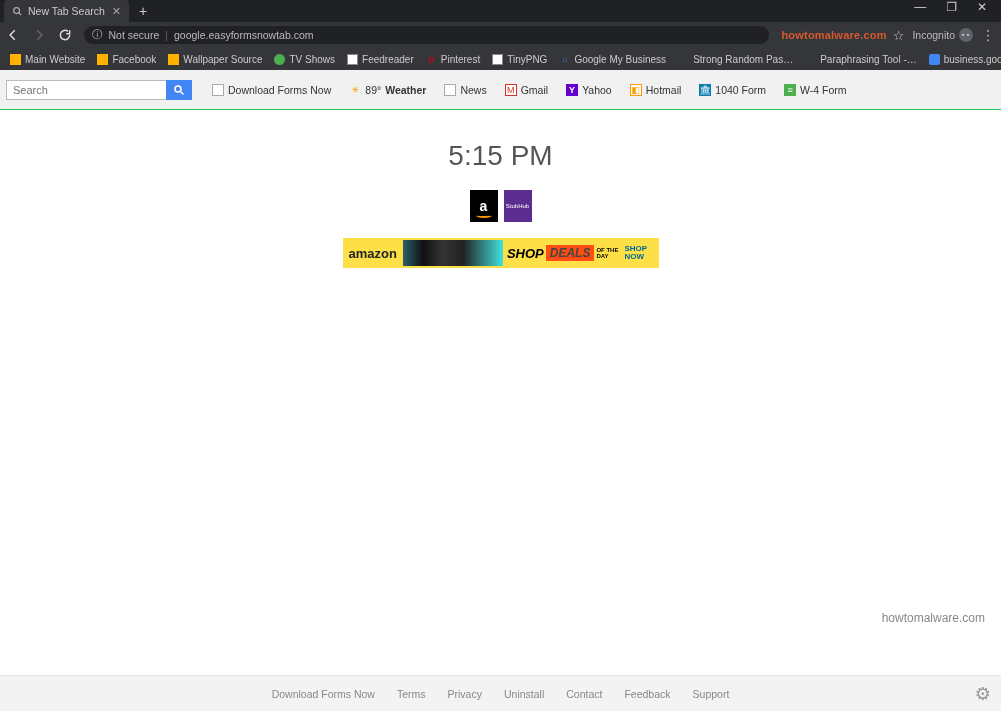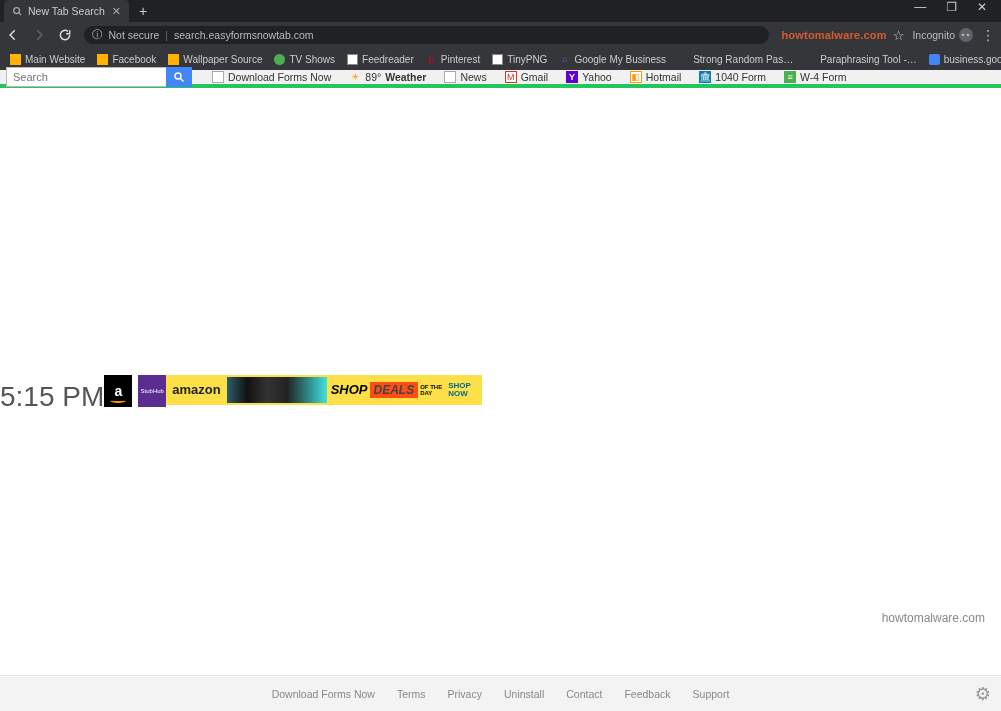--- a/index.html
+++ b/index.html
@@ -28,36 +28,36 @@
   .bm .ic { width: 11px; height: 11px; display: inline-flex; align-items: center; justify-content: center; font-size: 9px; }
   .ic.yellow { background: #ffb300; }
   .ic.green { background: #4caf50; border-radius: 50%; }
   .ic.pin { color: #bd081c; font-weight: bold; }
   .ic.paper { background: #fff; border: 1px solid #888; }
   .ic.gmb { color: #4285f4; }
   .ic.key { color: #888; }
   .ic.ptool { color: #888; }
   .ic.google { background: #4285f4; border-radius: 2px; }
   
-  .page-toolbar { background: #f1f1f1; border-bottom: 4px solid #22c55e; display: flex; align-items: center; height: 18px; padding: 0 6px; gap: 10px; flex: 0 0 auto; }
+  .page-toolbar { background: #f1f1f1; border-bottom: 1px solid #22c55e; display: flex; align-items: center; height: 40px; padding: 0 6px; gap: 10px; flex: 0 0 auto; }
   .search-wrap { display: flex; }
   .search-wrap input { width: 160px; height: 20px; border: 1px solid #bbb; border-right: none; padding: 0 6px; font-size: 11px; outline: none; background: #fff; }
   .search-btn { width: 26px; height: 20px; background: #4285f4; color: #fff; display: flex; align-items: center; justify-content: center; cursor: pointer; }
   .tb-link { display: flex; align-items: center; gap: 4px; font-size: 10.5px; color: #333; cursor: pointer; }
   .tb-link .ic2 { width: 12px; height: 12px; display: inline-flex; align-items: center; justify-content: center; font-size: 9px; }
   .ic2.paper { background: #fff; border: 1px solid #aaa; }
   .ic2.weather { color: #f90; }
   .ic2.news { background: #fff; border: 1px solid #aaa; }
   .ic2.gmail { background: #fff; color: #d93025; border: 1px solid #d93025; }
   .ic2.yahoo { background: #6001d2; color: #fff; font-weight: bold; }
   .ic2.hotmail { background: #fff; border: 1px solid #f90; color: #f90; }
   .ic2.form { background: #0a7cae; color: #fff; }
   .ic2.w4 { background: #4caf50; color: #fff; }
   
-  .main { flex: 1; display: flex; flex-direction: row; align-items: center; position: relative; }
+  .main { flex: 1; display: flex; flex-direction: column; align-items: center; position: relative; }
   .clock { font-family: Arial; font-weight: 300; color: #555; font-size: 28px; margin-top: 30px; }
   .center-search { margin-top: 106px; display: flex; }
   .center-search input { width: 320px; height: 32px; border: 1px solid #ccc; border-right: none; padding: 0 8px; font-size: 12px; color: #888; outline: none; }
   .center-search .btn { width: 44px; height: 32px; background: #4285f4; color: #fff; display: flex; align-items: center; justify-content: center; cursor: pointer; }
   .tiles { display: flex; gap: 6px; margin-top: 18px; }
   .tile { width: 28px; height: 32px; display: flex; align-items: center; justify-content: center; cursor: pointer; }
   .tile.amazon { background: #000; color: #fff; flex-direction: column; font-size: 14px; font-weight: bold; position: relative; }
   .tile.amazon::after { content: ""; position: absolute; bottom: 4px; left: 6px; right: 6px; height: 3px; border-bottom: 2px solid #ff9900; border-radius: 0 0 50% 50%; }
   .tile.stubhub { background: #5c2d91; color: #fff; font-size: 6px; }
   .adbanner { margin-top: 16px; width: 316px; height: 30px; background: #fde047; display: flex; align-items: center; overflow: hidden; cursor: pointer; position: relative; }
@@ -112,21 +112,21 @@
       <svg viewBox="0 0 24 24" width="14" height="14" fill="none" stroke="#ddd" stroke-width="2.5">
           <path d="M20 12a8 8 0 1 1-3-6.2"></path>
           <polyline points="20,4 20,10 14,10"></polyline>
         </svg>
     </span>
   </div>
   <div class="addr-field">
     <span>ⓘ</span>
     <span>Not secure</span>
     <span style="color:#666">|</span>
-    <span>search.easyformsnowtab.com</span>
+    <span>google.easyformsnowtab.com</span>
   </div>
   <div class="addr-right">
     <span class="watermark-addr">howtomalware.com</span>
     <span style="color:#ccc;font-size:13px;margin-left:-2px">☆</span>
     <span class="incognito-badge">
       <span>Incognito</span>
       <span class="incognito-icon">👓</span>
     </span>
     <span class="menu-dots">⋮</span>
   </div>

